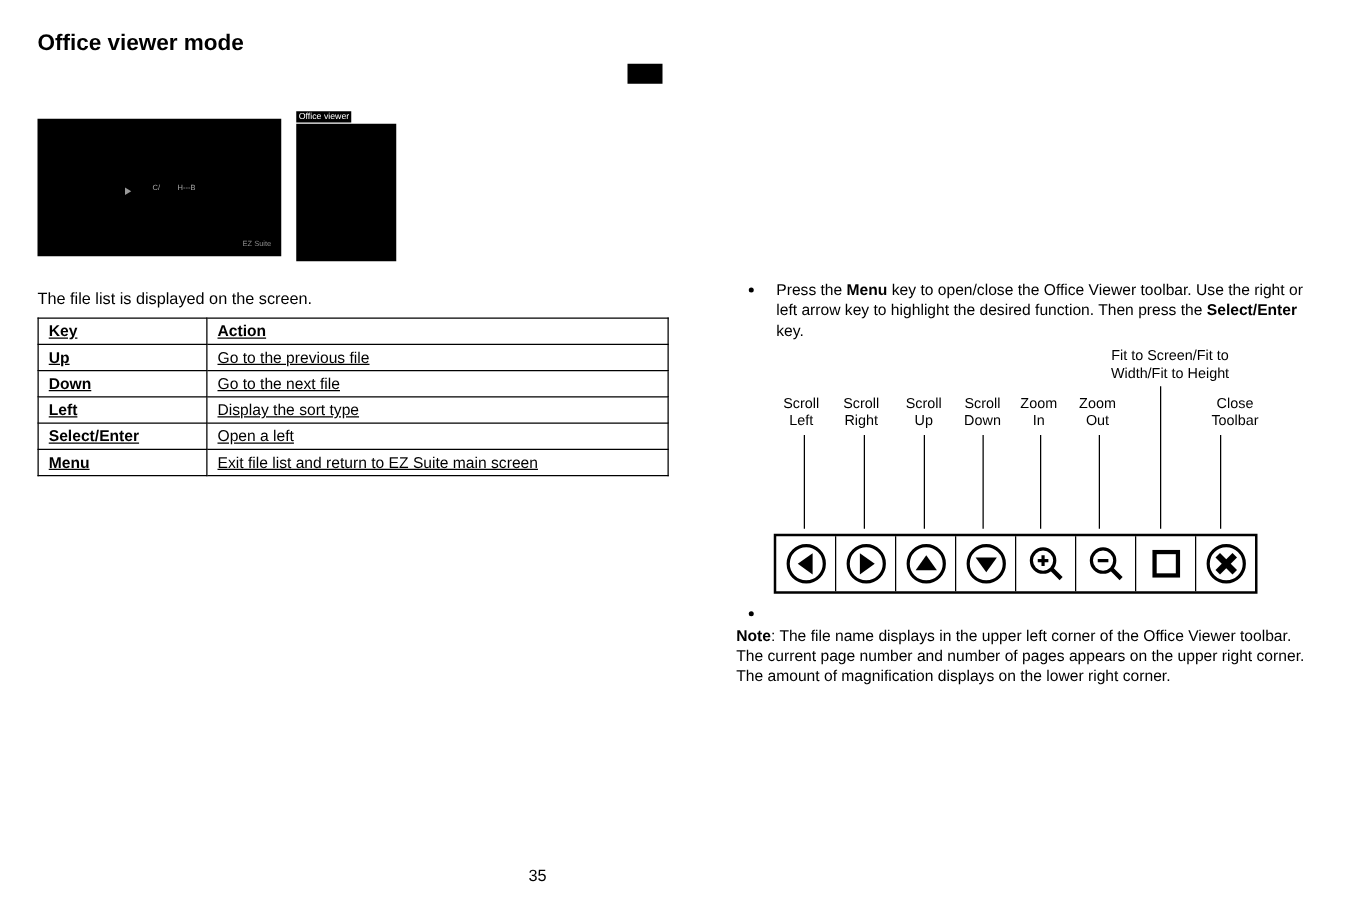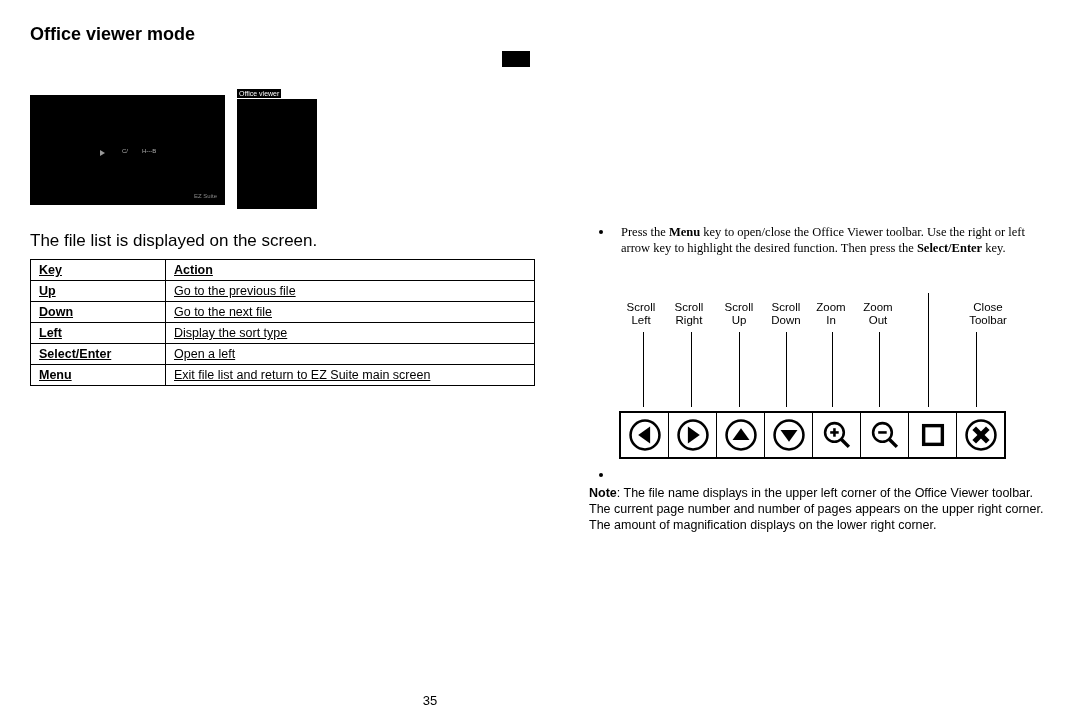--- a/index.html
+++ b/index.html
@@ -74,21 +74,21 @@
     font-size: 7px;
     padding: 1px 2px;
   }
   .thumb2 {
     width: 80px;
     height: 110px;
     background: #000;
     margin-top: 4px;
   }
   .caption {
-    font-size: 17px;
+    font-size: 13px;
     margin-bottom: 8px;
   }
   
   table.keys {
     border-collapse: collapse;
     width: 100%;
     font-size: 12.5px;
     text-decoration: underline;
   }
   table.keys th, table.keys td {
@@ -98,21 +98,20 @@
     vertical-align: top;
   }
   table.keys .kcol { width: 118px; font-weight: bold; }
   table.keys .hcell { font-weight: bold; }
   
   .bullet-block {
     display: flex;
     gap: 18px;
     margin-bottom: 8px;
     margin-top: 180px;
-    font-family: Liberation Serif, serif;
   }
   .bullet-block.first { margin-top: 200px; }
   .bullet-block.second { margin-top: 8px; }
   .bullet-dot {
     width: 4px; height: 4px; background:#000; border-radius:50%;
     margin-top: 6px;
     flex: none;
     margin-left: 14px;
   }
   .bullet-text { font-size: 12.5px; line-height: 1.3; }
@@ -225,20 +224,23 @@
 
     <div class="bullet-block first">
       <div class="bullet-dot"></div>
       <div class="bullet-text">
         <span>Press the </span><span class="bold">Menu</span><span> key to open/close the Office Viewer toolbar. Use the right or left arrow key to highlight the desired function. Then press the </span><span class="bold">Select/Enter</span><span> key.</span>
       </div>
     </div>
 
     <div class="diagram">
 
+      <div class="dlabels" style="left:255px; top:-14px; width:120px;">
+        <span>Fit to Screen/Fit to</span><br><span>Width/Fit to Height</span>
+      </div>
 
       <div class="dlabels" style="left:-5px; top:24px; width:50px;"><span>Scroll</span><br><span>Left</span></div>
       <div class="dlabels" style="left:43px; top:24px; width:50px;"><span>Scroll</span><br><span>Right</span></div>
       <div class="dlabels" style="left:93px; top:24px; width:50px;"><span>Scroll</span><br><span>Up</span></div>
       <div class="dlabels" style="left:140px; top:24px; width:50px;"><span>Scroll</span><br><span>Down</span></div>
       <div class="dlabels" style="left:185px; top:24px; width:50px;"><span>Zoom</span><br><span>In</span></div>
       <div class="dlabels" style="left:232px; top:24px; width:50px;"><span>Zoom</span><br><span>Out</span></div>
       <div class="dlabels" style="left:330px; top:24px; width:50px;margin-left:12px;"><span>Close</span><br><span>Toolbar</span></div>
 
       <div class="dline" style="left:22px; top:55px; height:75px;"></div>

